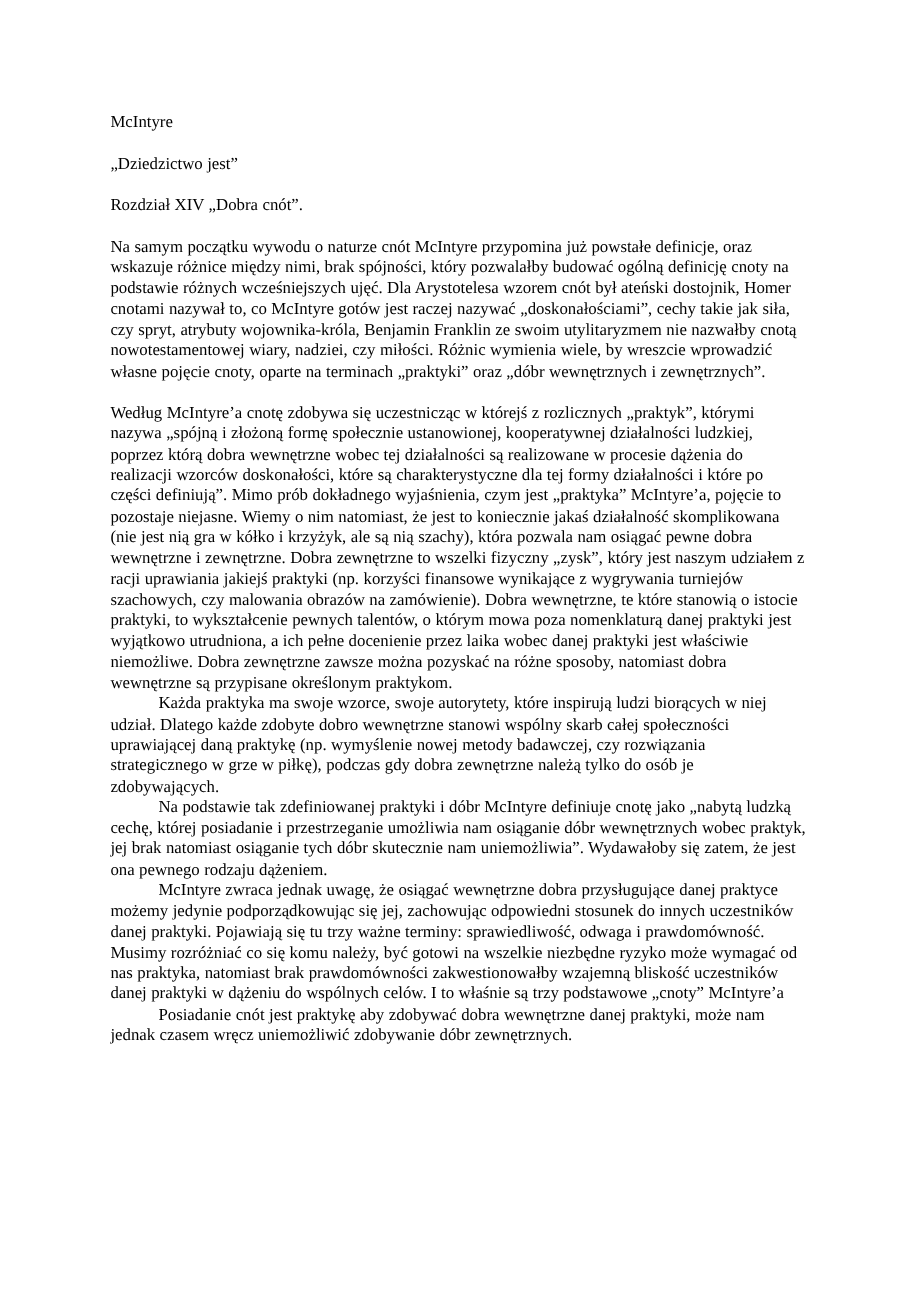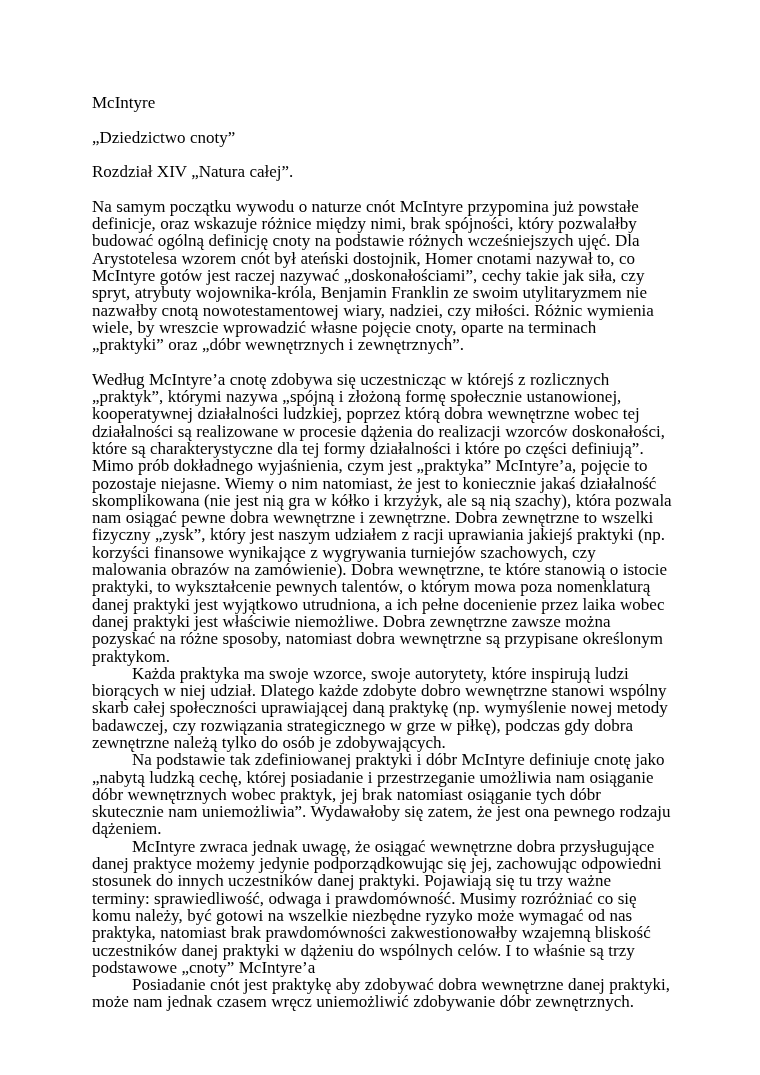--- a/index.html
+++ b/index.html
@@ -16,39 +16,39 @@
   }
   .page {
     box-sizing: border-box;
     width: 760px;
     height: 1075px;
     padding: 94px 88px 40px 92px;
     background: #ffffff;
   }
   .line, .para {
     margin: 0;
-    font-size: 17px;
+    font-size: 14px;
     line-height: 17.3px;
     text-align: left;
     word-spacing: 0.2px;
   }
   .gap-after {
     margin-bottom: 17.3px;
   }
   .indent {
     text-indent: 40px;
   }
 </style>
 </head>
 <body>
 
 <div class="page">
   <p class="line gap-after">McIntyre</p>
-  <p class="line gap-after">„Dziedzictwo cnoty”</p>
-  <p class="line gap-after">Rozdział XIV „Natura całej”.</p>
+  <p class="line gap-after">„Dziedzictwo jest”</p>
+  <p class="line gap-after">Rozdział XIV „Dobra cnót”.</p>
 
   <p class="para gap-after">Na samym początku wywodu o naturze cnót McIntyre przypomina już powstałe definicje, oraz wskazuje różnice między nimi, brak spójności, który pozwalałby budować ogólną definicję cnoty na podstawie różnych wcześniejszych ujęć. Dla Arystotelesa wzorem cnót był ateński dostojnik, Homer cnotami nazywał to, co McIntyre gotów jest raczej nazywać „doskonałościami”, cechy takie jak siła, czy spryt, atrybuty wojownika-króla, Benjamin Franklin ze swoim utylitaryzmem nie nazwałby cnotą nowotestamentowej wiary, nadziei, czy miłości. Różnic wymienia wiele, by wreszcie wprowadzić własne pojęcie cnoty, oparte na terminach  „praktyki” oraz „dóbr wewnętrznych i zewnętrznych”.</p>
   <p class="para">Według McIntyre’a cnotę zdobywa się uczestnicząc w którejś z rozlicznych „praktyk”, którymi nazywa „spójną i złożoną formę społecznie ustanowionej, kooperatywnej działalności ludzkiej, poprzez którą dobra wewnętrzne wobec tej działalności są realizowane w procesie dążenia do realizacji wzorców doskonałości, które są charakterystyczne dla tej formy działalności i które po części definiują”. Mimo prób dokładnego wyjaśnienia, czym jest „praktyka” McIntyre’a, pojęcie to pozostaje niejasne. Wiemy o nim natomiast, że jest to koniecznie jakaś działalność skomplikowana (nie jest nią gra w kółko i krzyżyk, ale są nią szachy), która pozwala nam osiągać pewne dobra wewnętrzne i zewnętrzne. Dobra zewnętrzne to wszelki fizyczny „zysk”, który jest naszym udziałem z racji uprawiania jakiejś praktyki (np. korzyści finansowe wynikające z wygrywania turniejów szachowych, czy malowania obrazów na zamówienie). Dobra wewnętrzne, te które stanowią o istocie praktyki, to wykształcenie pewnych talentów, o którym mowa poza nomenklaturą danej praktyki jest wyjątkowo utrudniona, a ich pełne docenienie przez laika wobec danej praktyki jest właściwie niemożliwe. Dobra zewnętrzne zawsze można pozyskać na różne sposoby, natomiast dobra wewnętrzne są przypisane określonym praktykom.</p>
   <p class="para indent">Każda praktyka ma swoje wzorce, swoje autorytety, które inspirują ludzi biorących w niej udział. Dlatego każde zdobyte dobro wewnętrzne stanowi wspólny skarb całej społeczności uprawiającej daną praktykę (np. wymyślenie nowej metody badawczej, czy rozwiązania strategicznego w grze w piłkę), podczas gdy dobra zewnętrzne należą tylko do osób je zdobywających.</p>
   <p class="para indent">Na podstawie tak zdefiniowanej praktyki i dóbr McIntyre definiuje cnotę jako „nabytą ludzką cechę, której posiadanie i przestrzeganie umożliwia nam osiąganie dóbr wewnętrznych wobec praktyk, jej brak natomiast osiąganie tych dóbr skutecznie nam uniemożliwia”. Wydawałoby się zatem, że jest ona pewnego rodzaju dążeniem.</p>
   <p class="para indent">McIntyre zwraca jednak uwagę, że osiągać wewnętrzne dobra przysługujące danej praktyce możemy jedynie podporządkowując się jej, zachowując odpowiedni stosunek do innych uczestników danej praktyki. Pojawiają się tu trzy ważne terminy: sprawiedliwość, odwaga i prawdomówność. Musimy rozróżniać co się komu należy, być gotowi na wszelkie niezbędne ryzyko może wymagać od nas praktyka, natomiast brak prawdomówności zakwestionowałby wzajemną bliskość uczestników danej praktyki w dążeniu do wspólnych celów. I to właśnie są trzy podstawowe „cnoty” McIntyre’a</p>
   <p class="para indent">Posiadanie cnót jest praktykę aby zdobywać dobra wewnętrzne danej praktyki, może nam jednak czasem wręcz uniemożliwić zdobywanie dóbr zewnętrznych.</p>
 </div>
 
 </body></html>

